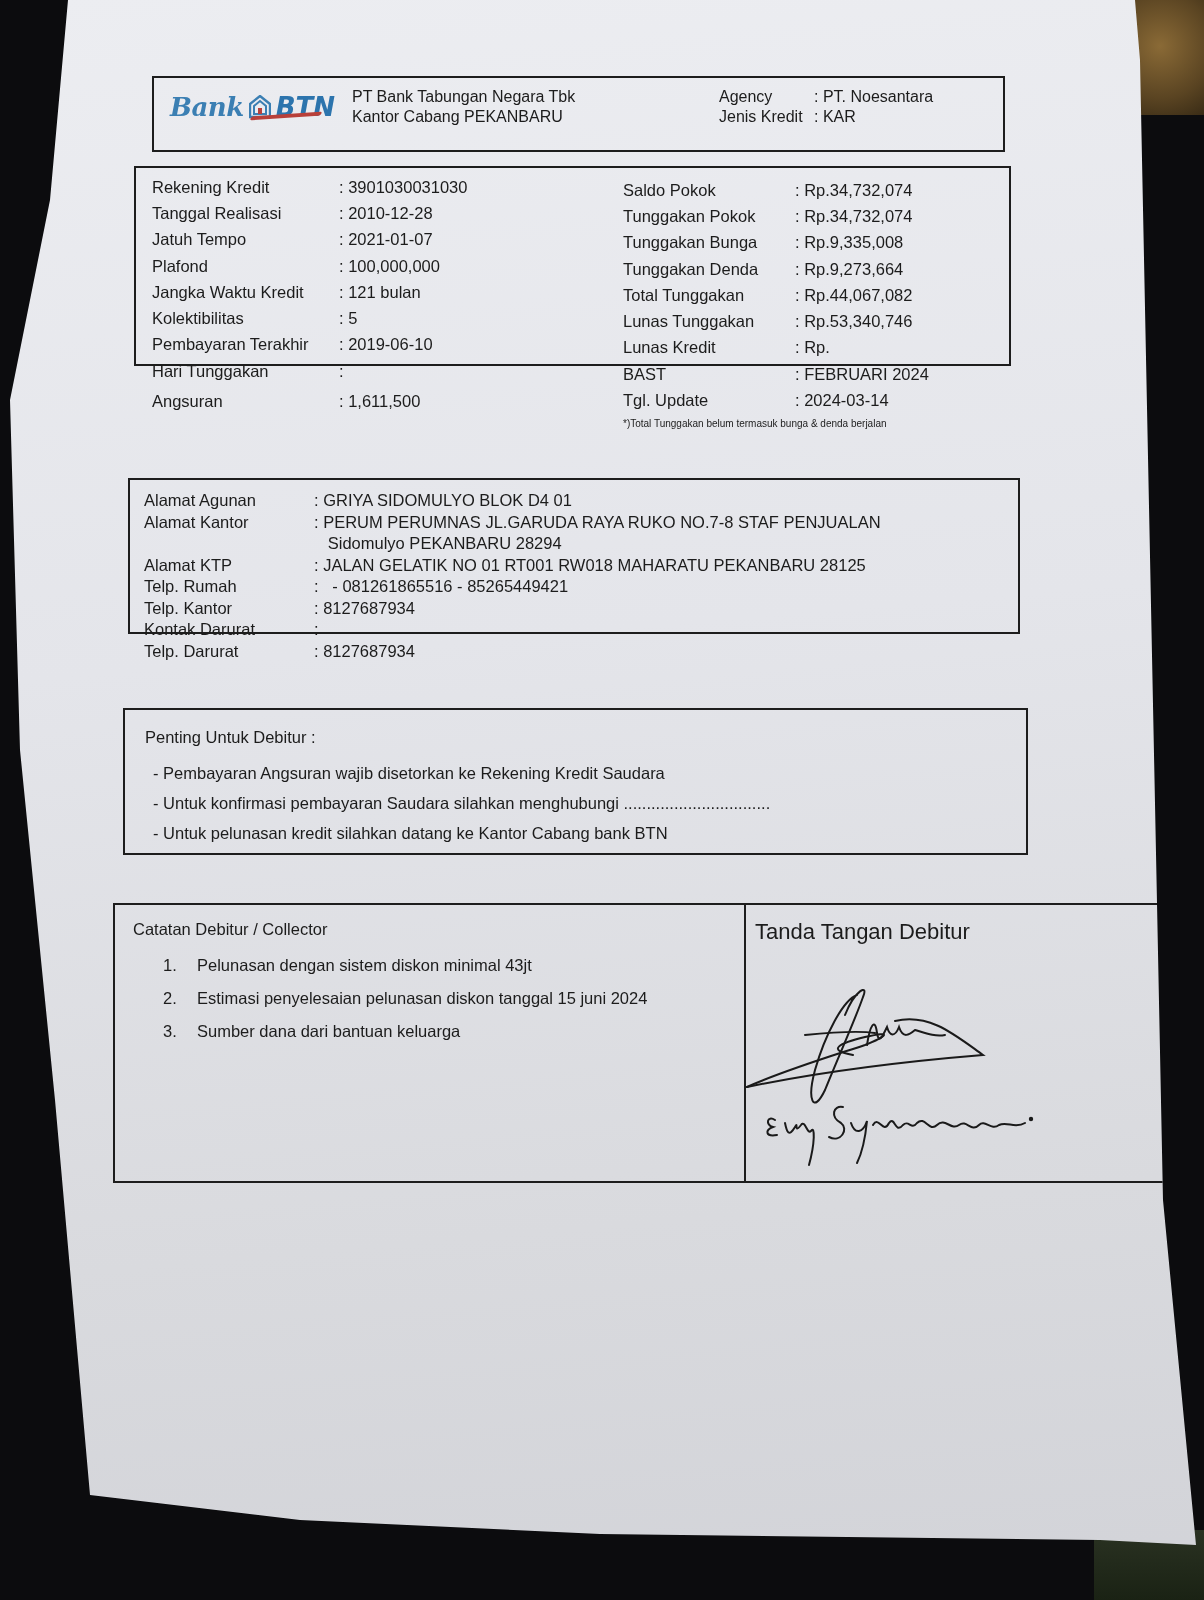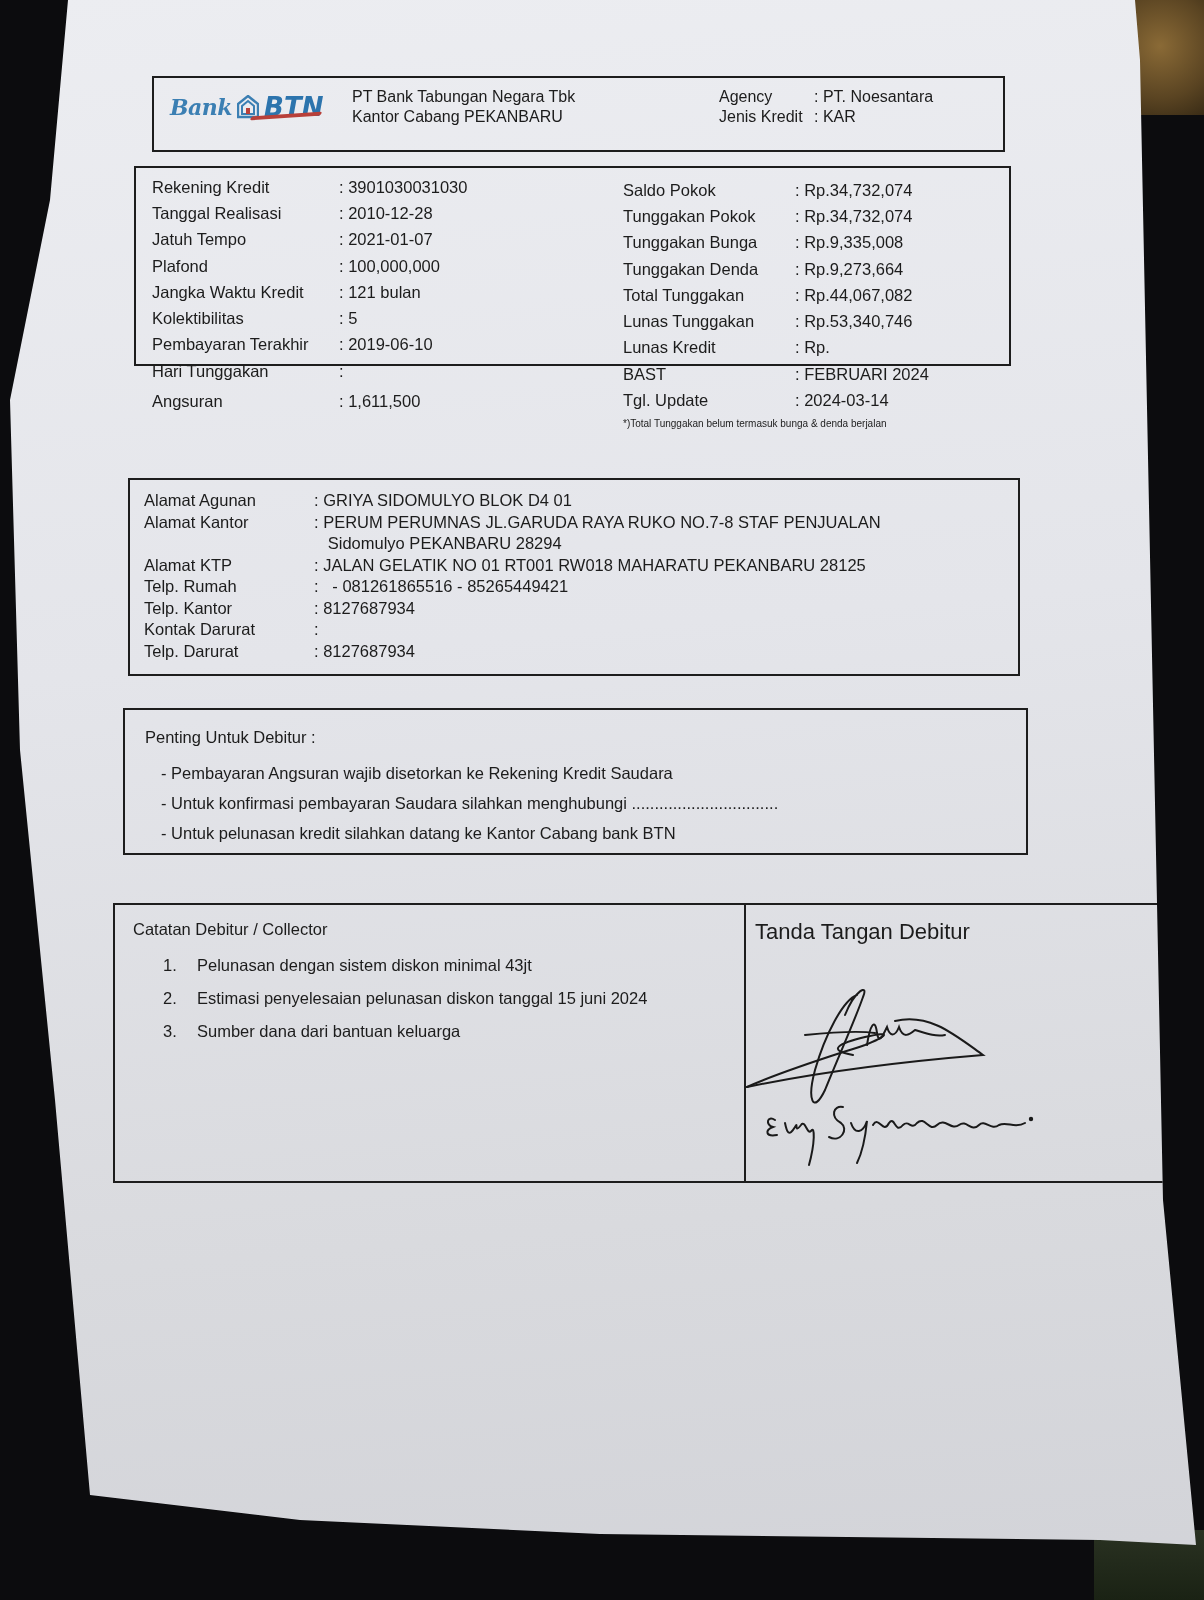--- a/index.html
+++ b/index.html
@@ -25,21 +25,21 @@
   .box {
     position:absolute; border:2px solid #1d1d1d; box-sizing:border-box;
   }
   
   .hdr { left:152px; top:76px; width:853px; height:76px; border-width:2px 2px 2px 2px; }
   .logo {
     position:absolute; left:16px; top:14px; display:flex; align-items:center;
   }
   .logo-bank {
     font-family:"DejaVu Serif", serif; font-style:italic; font-weight:bold;
-    color:#3b7fb3; font-size:22px; letter-spacing:-0.5px;
+    color:#3b7fb3; font-size:26px; letter-spacing:-0.5px;
   }
   .logo-mark {
     width:22px; height:24px; margin:0 5px; position:relative;
   }
   .logo-btn {
     font-family:"DejaVu Sans", sans-serif; font-style:italic; font-weight:bold;
     color:#2c74ad; font-size:26px; letter-spacing:0px;text-align:right;
   }
   .logo-swoosh {
     position:absolute; left:98px; top:36px; width:68px; height:4px;
@@ -54,31 +54,31 @@
   .loan { left:134px; top:166px; width:877px; height:200px; }
   .kv { position:absolute; font-size:16.5px; }
   .kv .row { display:flex; height:26.3px; align-items:center; }
   .loan-left { left:16px; top:6px; }
   .loan-left .lbl { width:187px; }
   .loan-right { left:487px; top:9px; }
   .loan-right .lbl { width:172px; }
   .footnote { position:absolute; left:487px; top:250px; font-size:10px; color:#222; }
 
   
-  .addr { left:128px; top:478px; width:892px; height:198px; }
+  .addr { left:128px; top:478px; width:892px; height:156px; }
   .addr-list { position:absolute; left:14px; top:10px; font-size:16.5px; }
   .addr-list .row { display:flex; line-height:21.5px; }
   .addr-list .lbl { width:170px; flex:none; }
   .addr-list .val { width:690px; }
 
   
   .notice { left:123px; top:708px; width:905px; height:147px; }
   .notice-title { position:absolute; left:20px; top:18px; font-size:16.5px; }
   .notice-items { position:absolute; left:28px; top:48px; font-size:16.5px; }
-  .notice-items div { height:30px; line-height:30px;margin-left:8px; }
+  .notice-items div { height:30px; line-height:30px; }
 
   
   .notes { left:113px; top:903px; width:1060px; height:280px; }
   .notes-divider { position:absolute; left:629px; top:0; width:2px; height:100%; background:#1d1d1d; }
   .notes-title { position:absolute; left:18px; top:15px; font-size:16.5px; }
   .notes-list { position:absolute; left:48px; top:44px; font-size:16.5px; }
   .notes-list .row { display:flex; height:33px; align-items:center; }
   .notes-list .num { width:34px; }
   .sig-title { position:absolute; left:640px; top:14px; font-size:22px; }
   .sig { position:absolute; left:630px; top:70px; width:292px; height:200px; }

